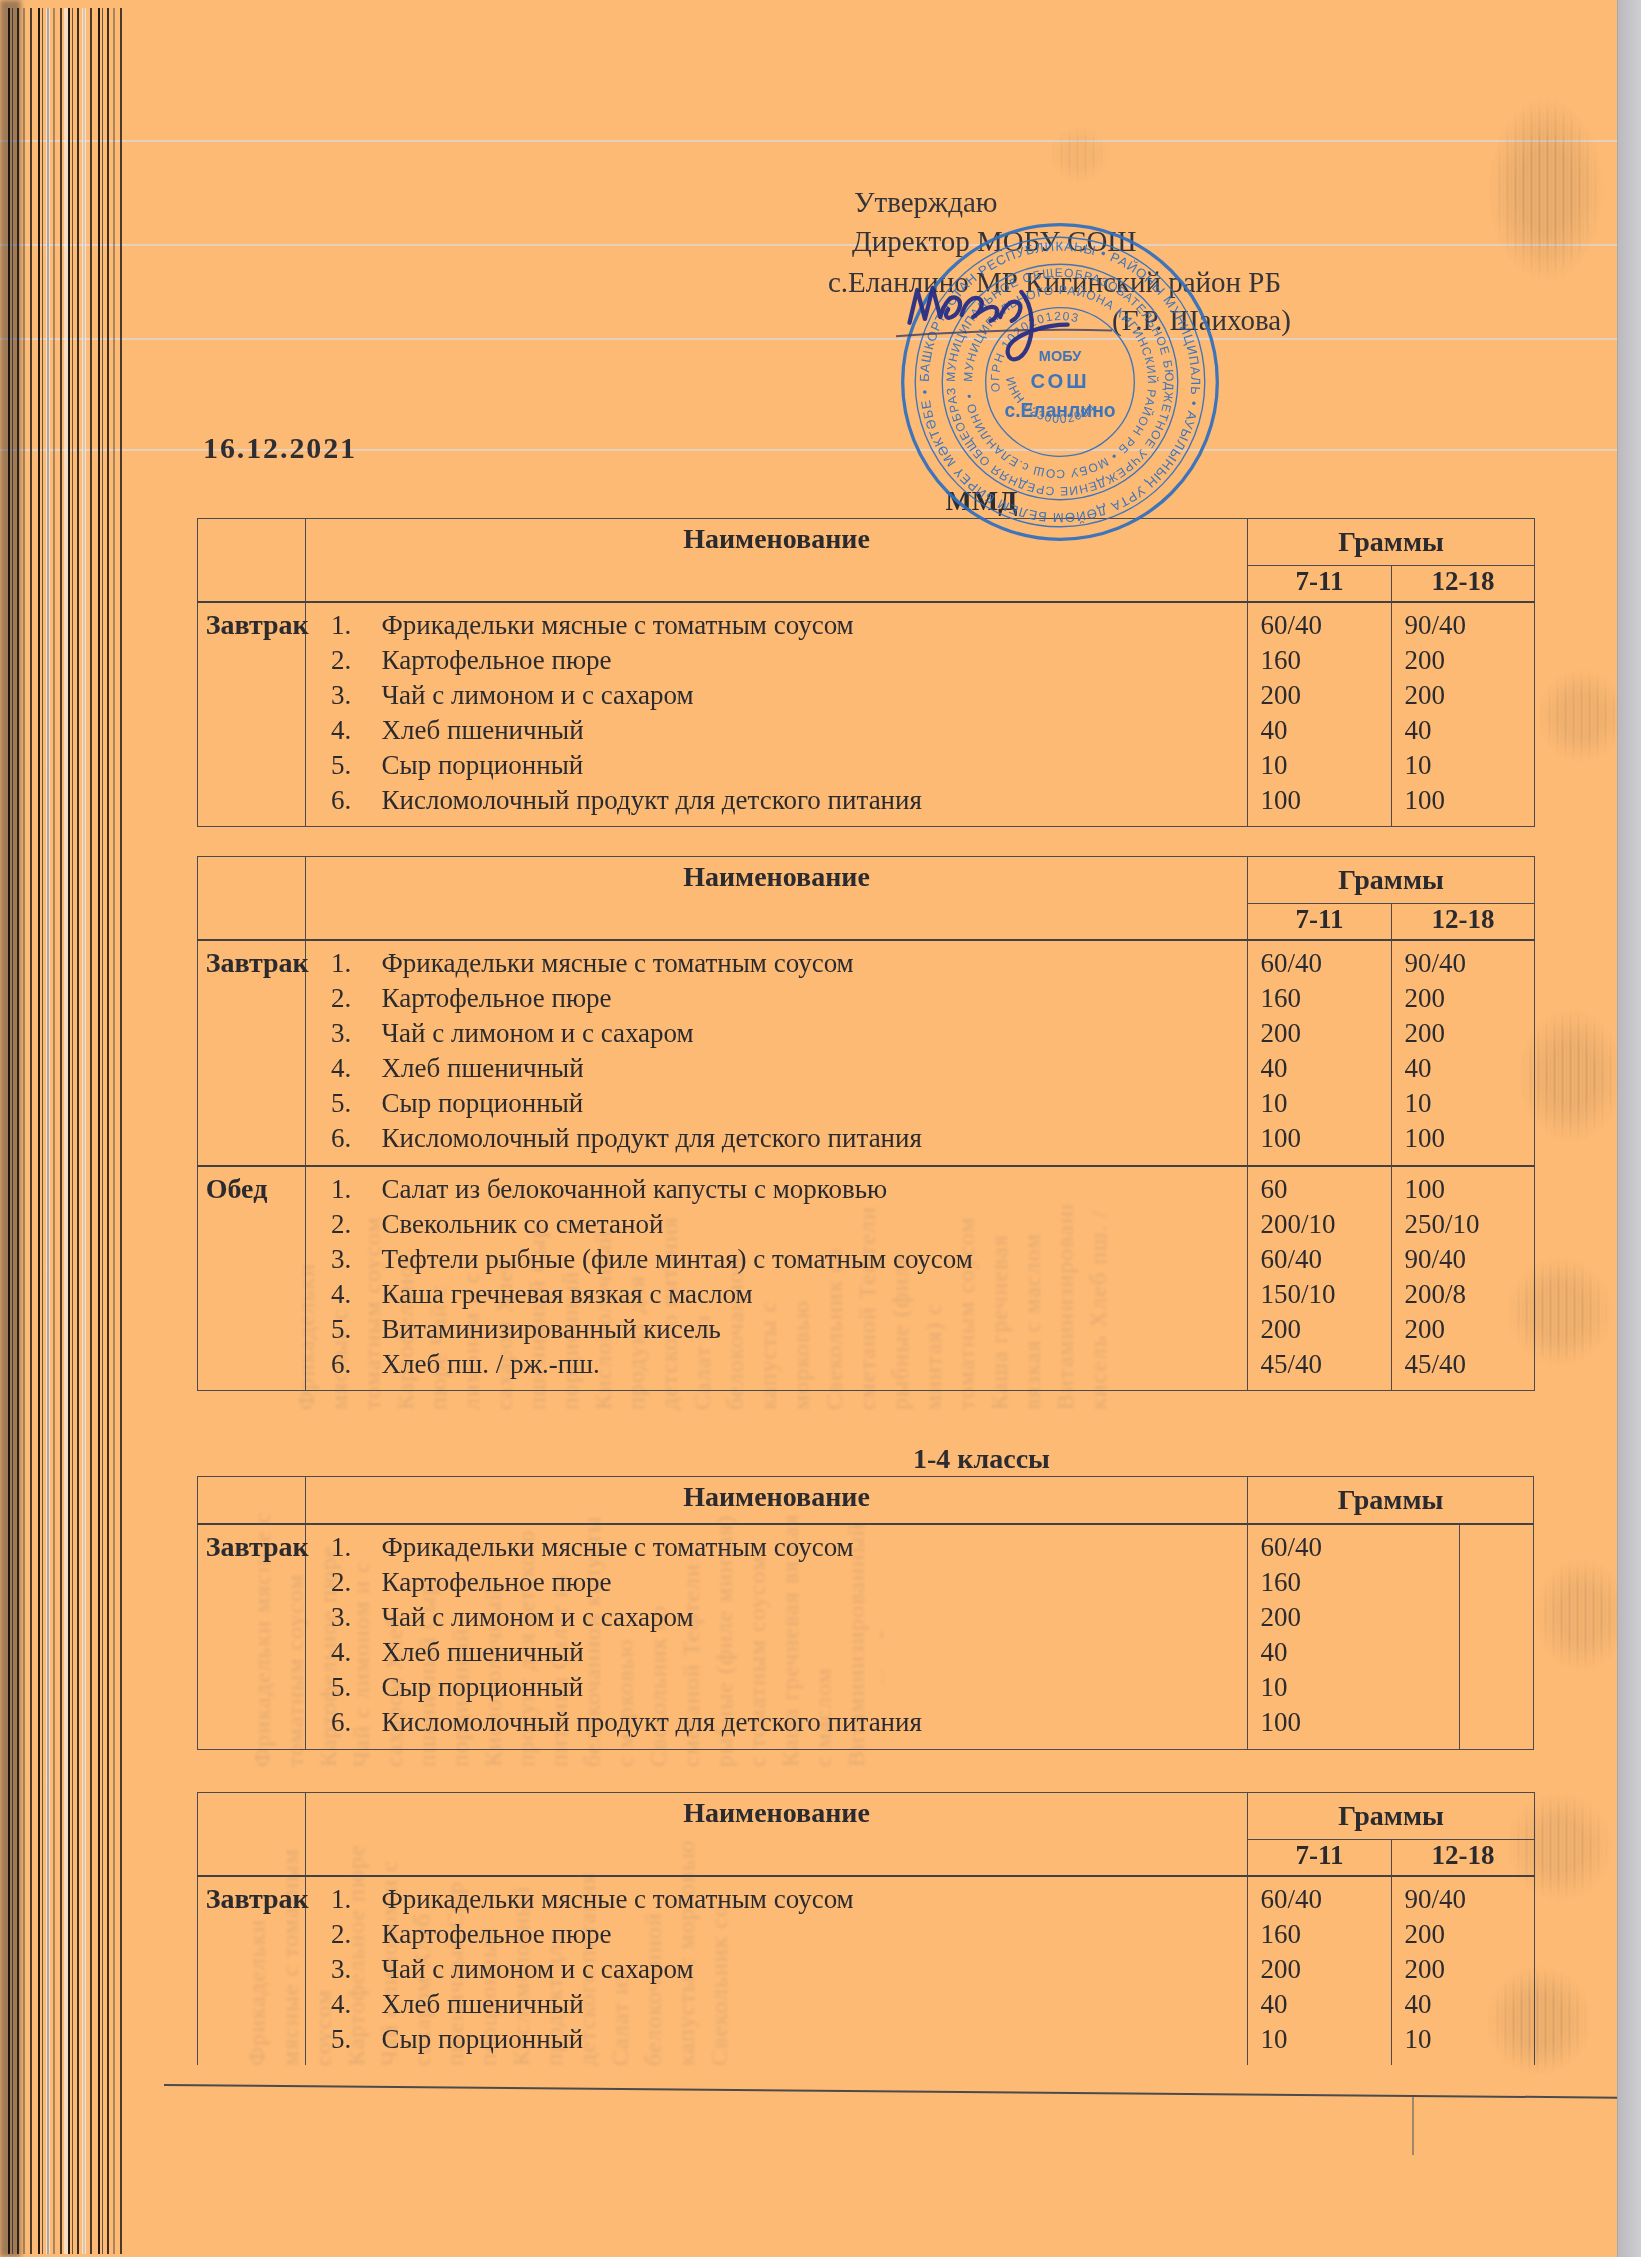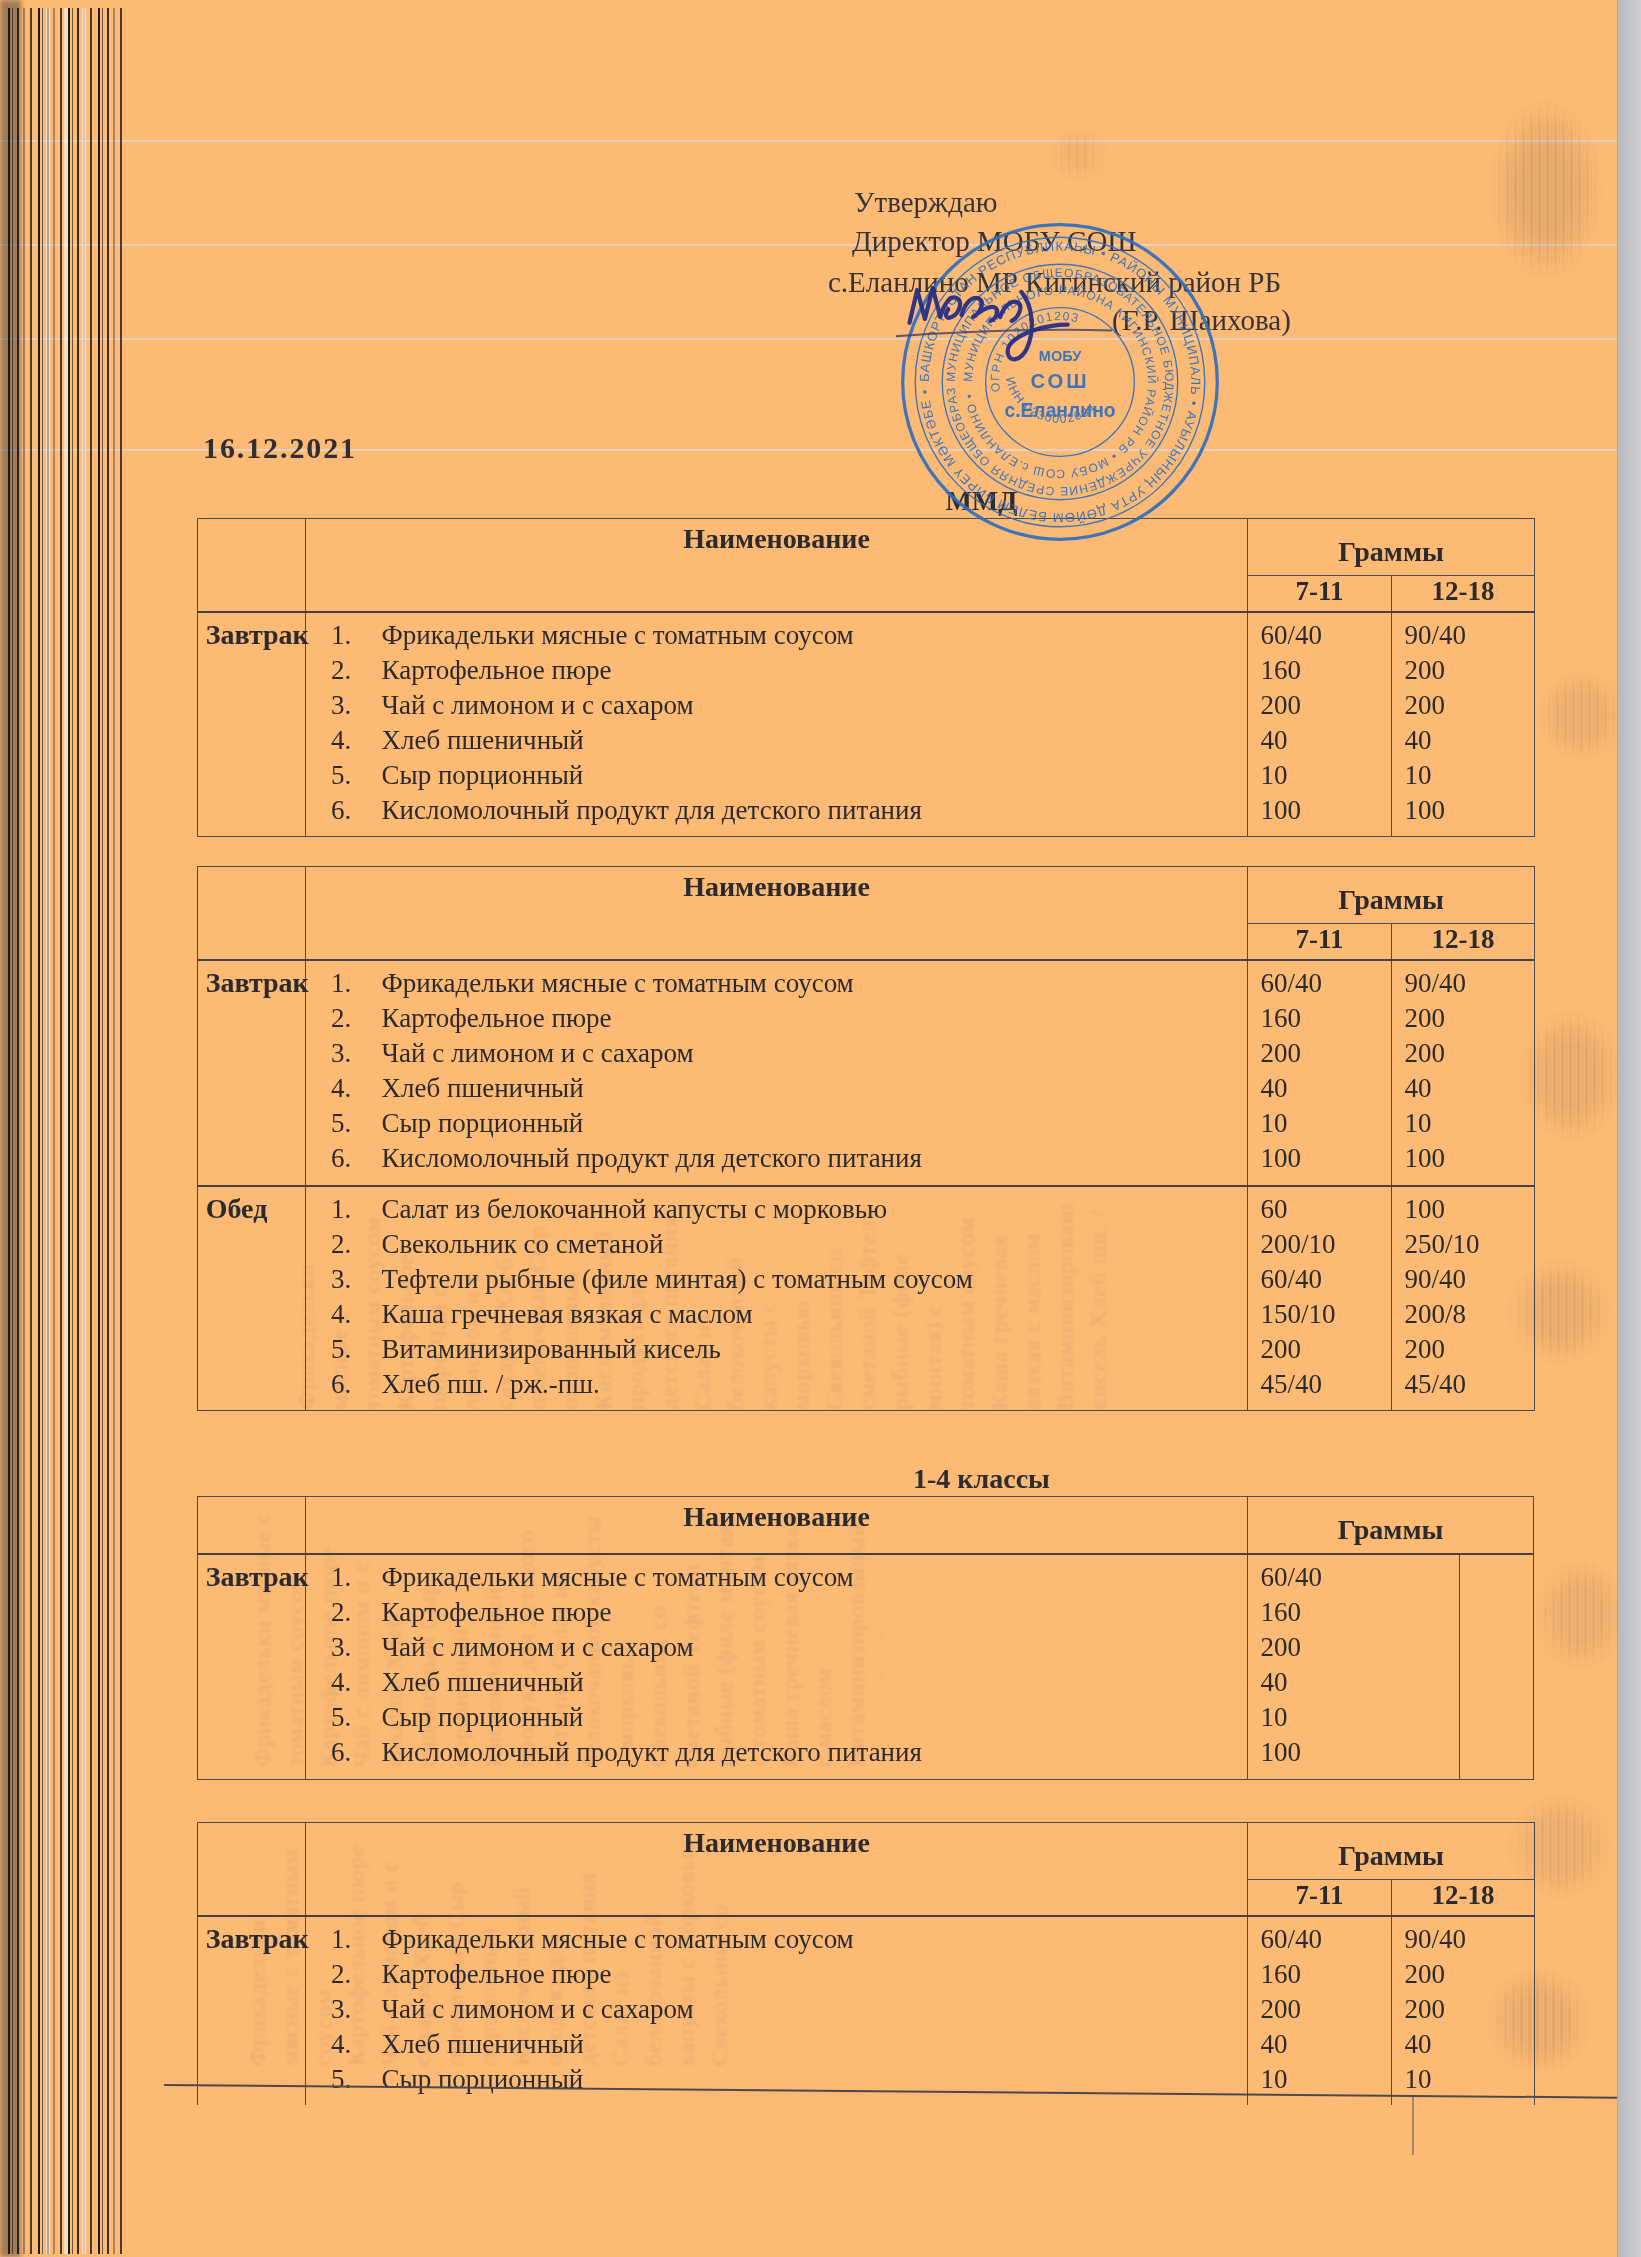--- a/index.html
+++ b/index.html
@@ -35,21 +35,21 @@
   .title .t-day{font-size:41px;font-weight:bold;letter-spacing:4.8px;color:#46464a;margin-left:13.5px;}
   .date{position:absolute;left:203px;top:431px;z-index:2;font-size:30px;font-weight:bold;letter-spacing:1.9px;color:#2f2f33;}
   
   #tables-root{position:absolute;left:150px;top:483px;width:1337px;z-index:2;margin-left:47px;}
   .sec-title{font-weight:bold;font-size:28px;line-height:35px;text-align:center;transform:translateX(116px);color:#2d2d31;}
   .sec1{margin-top:29px;} .sec2{margin-top:50px;} .sec3{margin-top:42px;}
   table.menu{border-collapse:collapse;table-layout:fixed;width:1337px;}
   .menu th,.menu td{border:1.6px solid #4a4a4f;vertical-align:top;padding:0;}
   .menu thead th{font-weight:bold;}
   th.c-name{font-size:28px;padding-top:4px;}
-  th.c-grams{font-size:28px;height:39px;padding-top:17px;}
+  th.c-grams{font-size:28px;height:39px;padding-top:7px;}
   th.c-age{font-size:27px;height:35px;border-top:1.9px solid #47474b;}
   .menu tbody td{border-top:2.4px solid #424246;}
   td.meal{font-size:28px;font-weight:bold;padding:5.8px 1.9px 0 7.7px;}
   td.items{padding:4.8px 0 8.7px 0;}
   td.items .line{display:flex;line-height:35px;font-size:27px;}
   .line .num{width:37px;margin-left:25px;}
   .line .itxt{margin-left:13.5px;white-space:nowrap;}
   td.g{font-size:27px;padding:4.8px 0 8.7px 12.6px;line-height:35px;}
   table.cut{border-bottom:none;}
   table.cut tbody td{border-bottom:none;}

